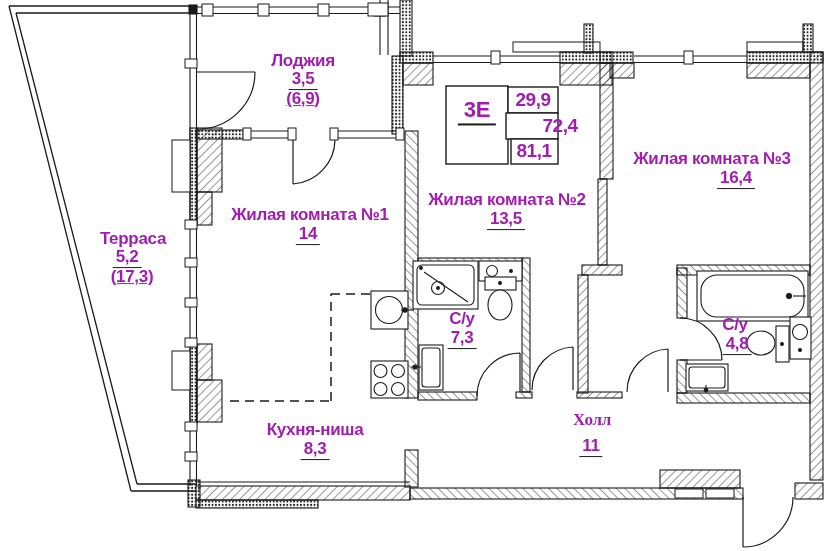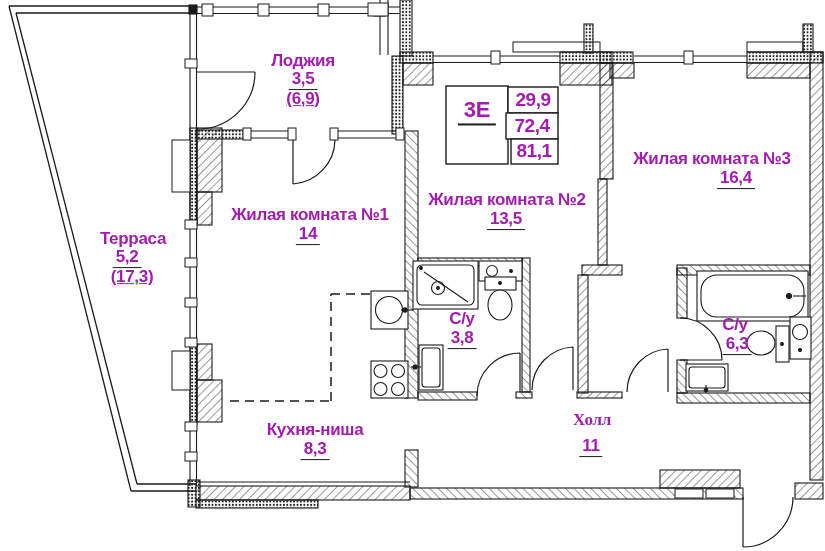--- a/index.html
+++ b/index.html
@@ -245,45 +245,45 @@
     <rect x="508" y="87" width="50" height="26"></rect>
     <rect x="506" y="113" width="52" height="26"></rect>
     <rect x="511" y="139" width="47" height="25"></rect>
   </g>
 </svg>
 
   <div class="lbl legend-type" style="left:477px;top:112px;">
     <span class="num">3Е</span>
   </div>
   <div class="lbl legend-val" style="left:533px;top:100px;">29,9</div>
-  <div class="lbl legend-val" style="left:532px;top:126px;">72,4</div>
+  <div class="lbl legend-val" style="left:560px;top:126px;">72,4</div>
   <div class="lbl legend-val" style="left:534px;top:151px;">81,1</div>
 
   <div class="lbl" style="left:303px;top:61px;">Лоджия</div>
   <div class="lbl" style="left:303px;top:80px;"><span class="num">3,5</span></div>
   <div class="lbl alt" style="left:303px;top:99px;">(6,9)</div>
 
   <div class="lbl" style="left:133px;top:239px;">Терраса</div>
   <div class="lbl" style="left:115px;top:258px;margin-left:12px;"><span class="num">5,2</span></div>
   <div class="lbl alt" style="left:132px;top:277px;">(17,3)</div>
 
   <div class="lbl" style="left:310px;top:215px;">Жилая комната №1</div>
   <div class="lbl" style="left:308px;top:235px;"><span class="num">14</span></div>
 
   <div class="lbl" style="left:507px;top:200px;">Жилая комната №2</div>
   <div class="lbl" style="left:506px;top:220px;"><span class="num">13,5</span></div>
 
   <div class="lbl" style="left:712px;top:159px;">Жилая комната №3</div>
   <div class="lbl" style="left:712px;top:179px;margin-left:24px;"><span class="num">16,4</span></div>
 
   <div class="lbl" style="left:462px;top:319px;">С/у</div>
-  <div class="lbl" style="left:462px;top:339px;"><span class="num">3,8</span></div>
+  <div class="lbl" style="left:462px;top:339px;"><span class="num">7,3</span></div>
 
   <div class="lbl" style="left:735px;top:325px;">С/у</div>
-  <div class="lbl" style="left:737px;top:345px;"><span class="num">6,3</span></div>
+  <div class="lbl" style="left:737px;top:345px;"><span class="num">4,8</span></div>
 
   <div class="lbl" style="left:315px;top:430px;">Кухня-ниша</div>
   <div class="lbl" style="left:315px;top:450px;"><span class="num">8,3</span></div>
 
   <div class="lbl" style="left:592px;top:420px;font-family:Liberation Serif, serif;">Холл</div>
   <div class="lbl" style="left:591px;top:447px;"><span class="num">11</span></div>
 
 </div>
 
 </body></html>

